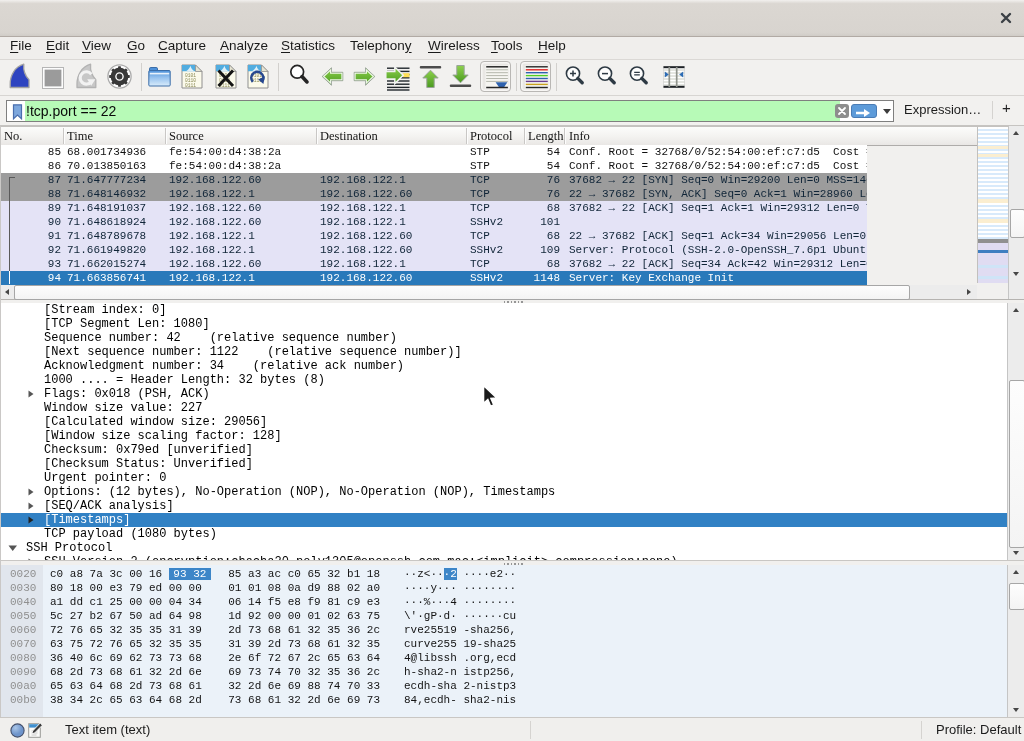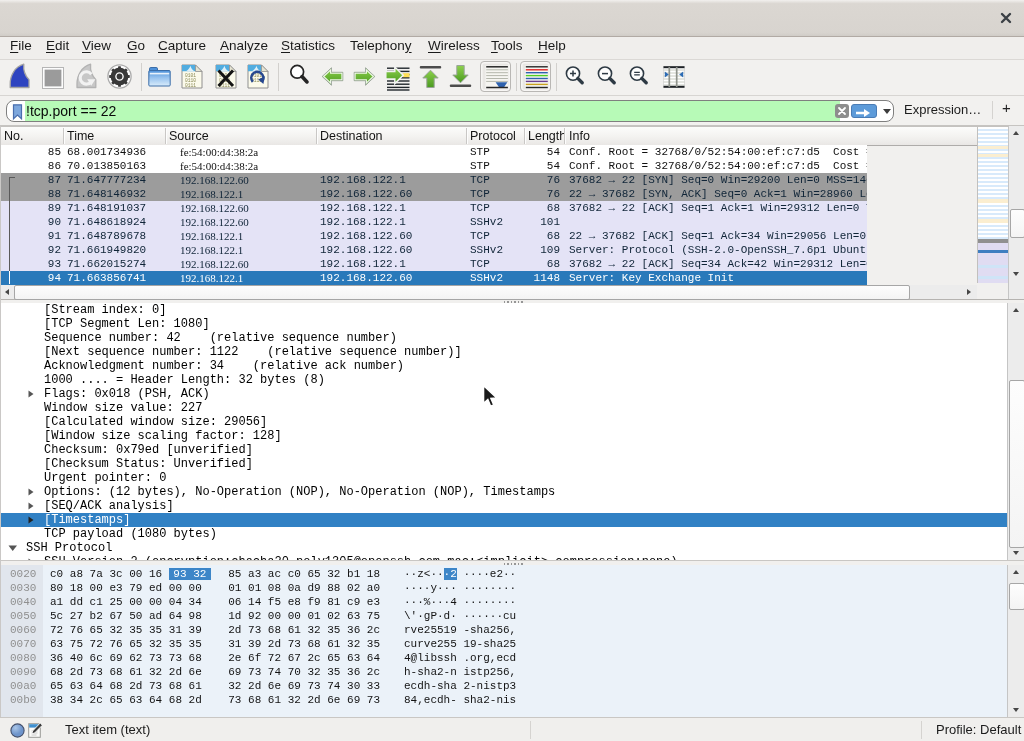--- a/index.html
+++ b/index.html
@@ -12,31 +12,31 @@
   #title{left:0;top:8px;width:1024px;text-align:center;font-size:15px;font-weight:bold;color:#383d42;}
   
   #menubar{left:0;top:37px;width:1024px;height:22px;background:#f0eeec;border-bottom:1px solid #dbd8d5;}
   .mi{position:absolute;top:38px;font-size:13.5px;color:#1a1a1a;}
   .mi u{text-decoration:underline;text-underline-offset:2px;}
   
   #toolbar{left:0;top:60px;width:1024px;height:35px;background:#f2f1ef;border-bottom:1px solid #d7d5d2;}
   .tsep{position:absolute;top:3px;width:1px;height:28px;background:#d2d0cd;}
   
   #filterbar{left:0;top:96px;width:1024px;height:29px;background:#f2f1ef;border-bottom:1px solid #c6c4c1;}
-  #ffield{position:absolute;left:6px;top:4px;width:886px;height:20px;background:#fff;border:1px solid #7f7f7f;border-radius:8px;}
+  #ffield{position:absolute;left:6px;top:4px;width:886px;height:20px;background:#fff;border:1px solid #7f7f7f;border-radius:0;}
   #fgreen{position:absolute;left:18px;top:0px;width:815px;height:20px;background:#b7fab7;}
   #ftext{position:absolute;left:19px;top:2px;font-size:14px;color:#0a0a0a;}
   
-  #plheader{left:0;top:126px;width:1024px;height:18px;background:linear-gradient(#fcfcfb,#f3f2f0 55%,#e9e7e5);border-top:1px solid #c4c2bf;border-bottom:1px solid #aeacaa;}
+  #plheader{left:0;top:126px;width:1024px;height:18px;background:linear-gradient(#fcfcfb,#f3f2f0 55%,#e9e7e5);border-top:1px solid #c4c2bf;border-bottom:1px solid #aeacaa;font-family:Liberation Serif, serif;}
   .hl{position:absolute;top:2px;font-size:12.5px;color:#141414;}
   .hsep{position:absolute;top:1px;width:1px;height:16px;background:#c9c7c5;border-right:1px solid #fdfdfd;}
   .prow{position:absolute;left:0;width:867px;height:14px;line-height:14px;overflow:hidden;}
   .prow .no{position:absolute;left:0;width:61px;text-align:right;}
   .prow .tm{position:absolute;left:67px;}
-  .prow .sr{position:absolute;left:180px;font-family:Liberation Serif, serif;}
+  .prow .sr{position:absolute;left:169px;}
   .prow .ds{position:absolute;left:320px;}
   .prow .pr{position:absolute;left:470px;}
   .prow .ln{position:absolute;left:490px;width:70px;text-align:right;}
   .prow .in{position:absolute;left:569px;}
   .cgray{background:#9c9c9c;color:#0f2437;}
   .clav{background:#e4e3f6;color:#0f2437;}
   .cwhite{background:#ffffff;color:#101010;}
   .csel{background:#2979ba;color:#ffffff;}
   
   #details{left:0;top:303px;width:1007px;height:257px;background:#ffffff;overflow:hidden;}
@@ -384,21 +384,21 @@
   <div id="hexpane" class="abs">
       <div id="hexoffcol"></div>
     <div class="xrow mono" style="top:2px"><span class="xoff">0020</span><span class="xhex">c0 a8 7a 3c 00 16 <span class="xsel" style="padding:0 4.5px;margin-right:-9px">93 32</span>    85 a3 ac c0 65 32 b1 18</span><span class="xasc">··z&lt;··<span class="xsel">·2</span> ····e2··</span></div>
     <div class="xrow mono" style="top:16px"><span class="xoff">0030</span><span class="xhex">80 18 00 e3 79 ed 00 00    01 01 08 0a d9 88 02 a0</span><span class="xasc">····y··· ········</span></div>
     <div class="xrow mono" style="top:30px"><span class="xoff">0040</span><span class="xhex">a1 dd c1 25 00 00 04 34    06 14 f5 e8 f9 81 c9 e3</span><span class="xasc">···%···4 ········</span></div>
     <div class="xrow mono" style="top:44px"><span class="xoff">0050</span><span class="xhex">5c 27 b2 67 50 ad 64 98    1d 92 00 00 01 02 63 75</span><span class="xasc">\'·gP·d· ······cu</span></div>
     <div class="xrow mono" style="top:58px"><span class="xoff">0060</span><span class="xhex">72 76 65 32 35 35 31 39    2d 73 68 61 32 35 36 2c</span><span class="xasc">rve25519 -sha256,</span></div>
     <div class="xrow mono" style="top:72px"><span class="xoff">0070</span><span class="xhex">63 75 72 76 65 32 35 35    31 39 2d 73 68 61 32 35</span><span class="xasc">curve255 19-sha25</span></div>
     <div class="xrow mono" style="top:86px"><span class="xoff">0080</span><span class="xhex">36 40 6c 69 62 73 73 68    2e 6f 72 67 2c 65 63 64</span><span class="xasc">4@libssh .org,ecd</span></div>
     <div class="xrow mono" style="top:100px"><span class="xoff">0090</span><span class="xhex">68 2d 73 68 61 32 2d 6e    69 73 74 70 32 35 36 2c</span><span class="xasc">h-sha2-n istp256,</span></div>
-    <div class="xrow mono" style="top:114px"><span class="xoff">00a0</span><span class="xhex">65 63 64 68 2d 73 68 61    32 2d 6e 69 73 74 30 33</span><span class="xasc">ecdh-sha 2-nistp3</span></div>
+    <div class="xrow mono" style="top:114px"><span class="xoff">00a0</span><span class="xhex">65 63 64 68 2d 73 68 61    32 2d 6e 69 88 74 70 33</span><span class="xasc">ecdh-sha 2-nistp3</span></div>
     <div class="xrow mono" style="top:128px"><span class="xoff">00b0</span><span class="xhex">38 34 2c 65 63 64 68 2d    73 68 61 32 2d 6e 69 73</span><span class="xasc">84,ecdh- sha2-nis</span></div>
   </div>
 
   <div id="statusbar" class="abs">
     <svg class="abs" style="left:10px;top:5px" width="15" height="15">
         <defs>
           <radialGradient id="cg" cx="35%" cy="30%">
             <stop offset="0%" stop-color="#aac6e8"></stop>
             <stop offset="100%" stop-color="#6e94cb"></stop>
           </radialGradient>

